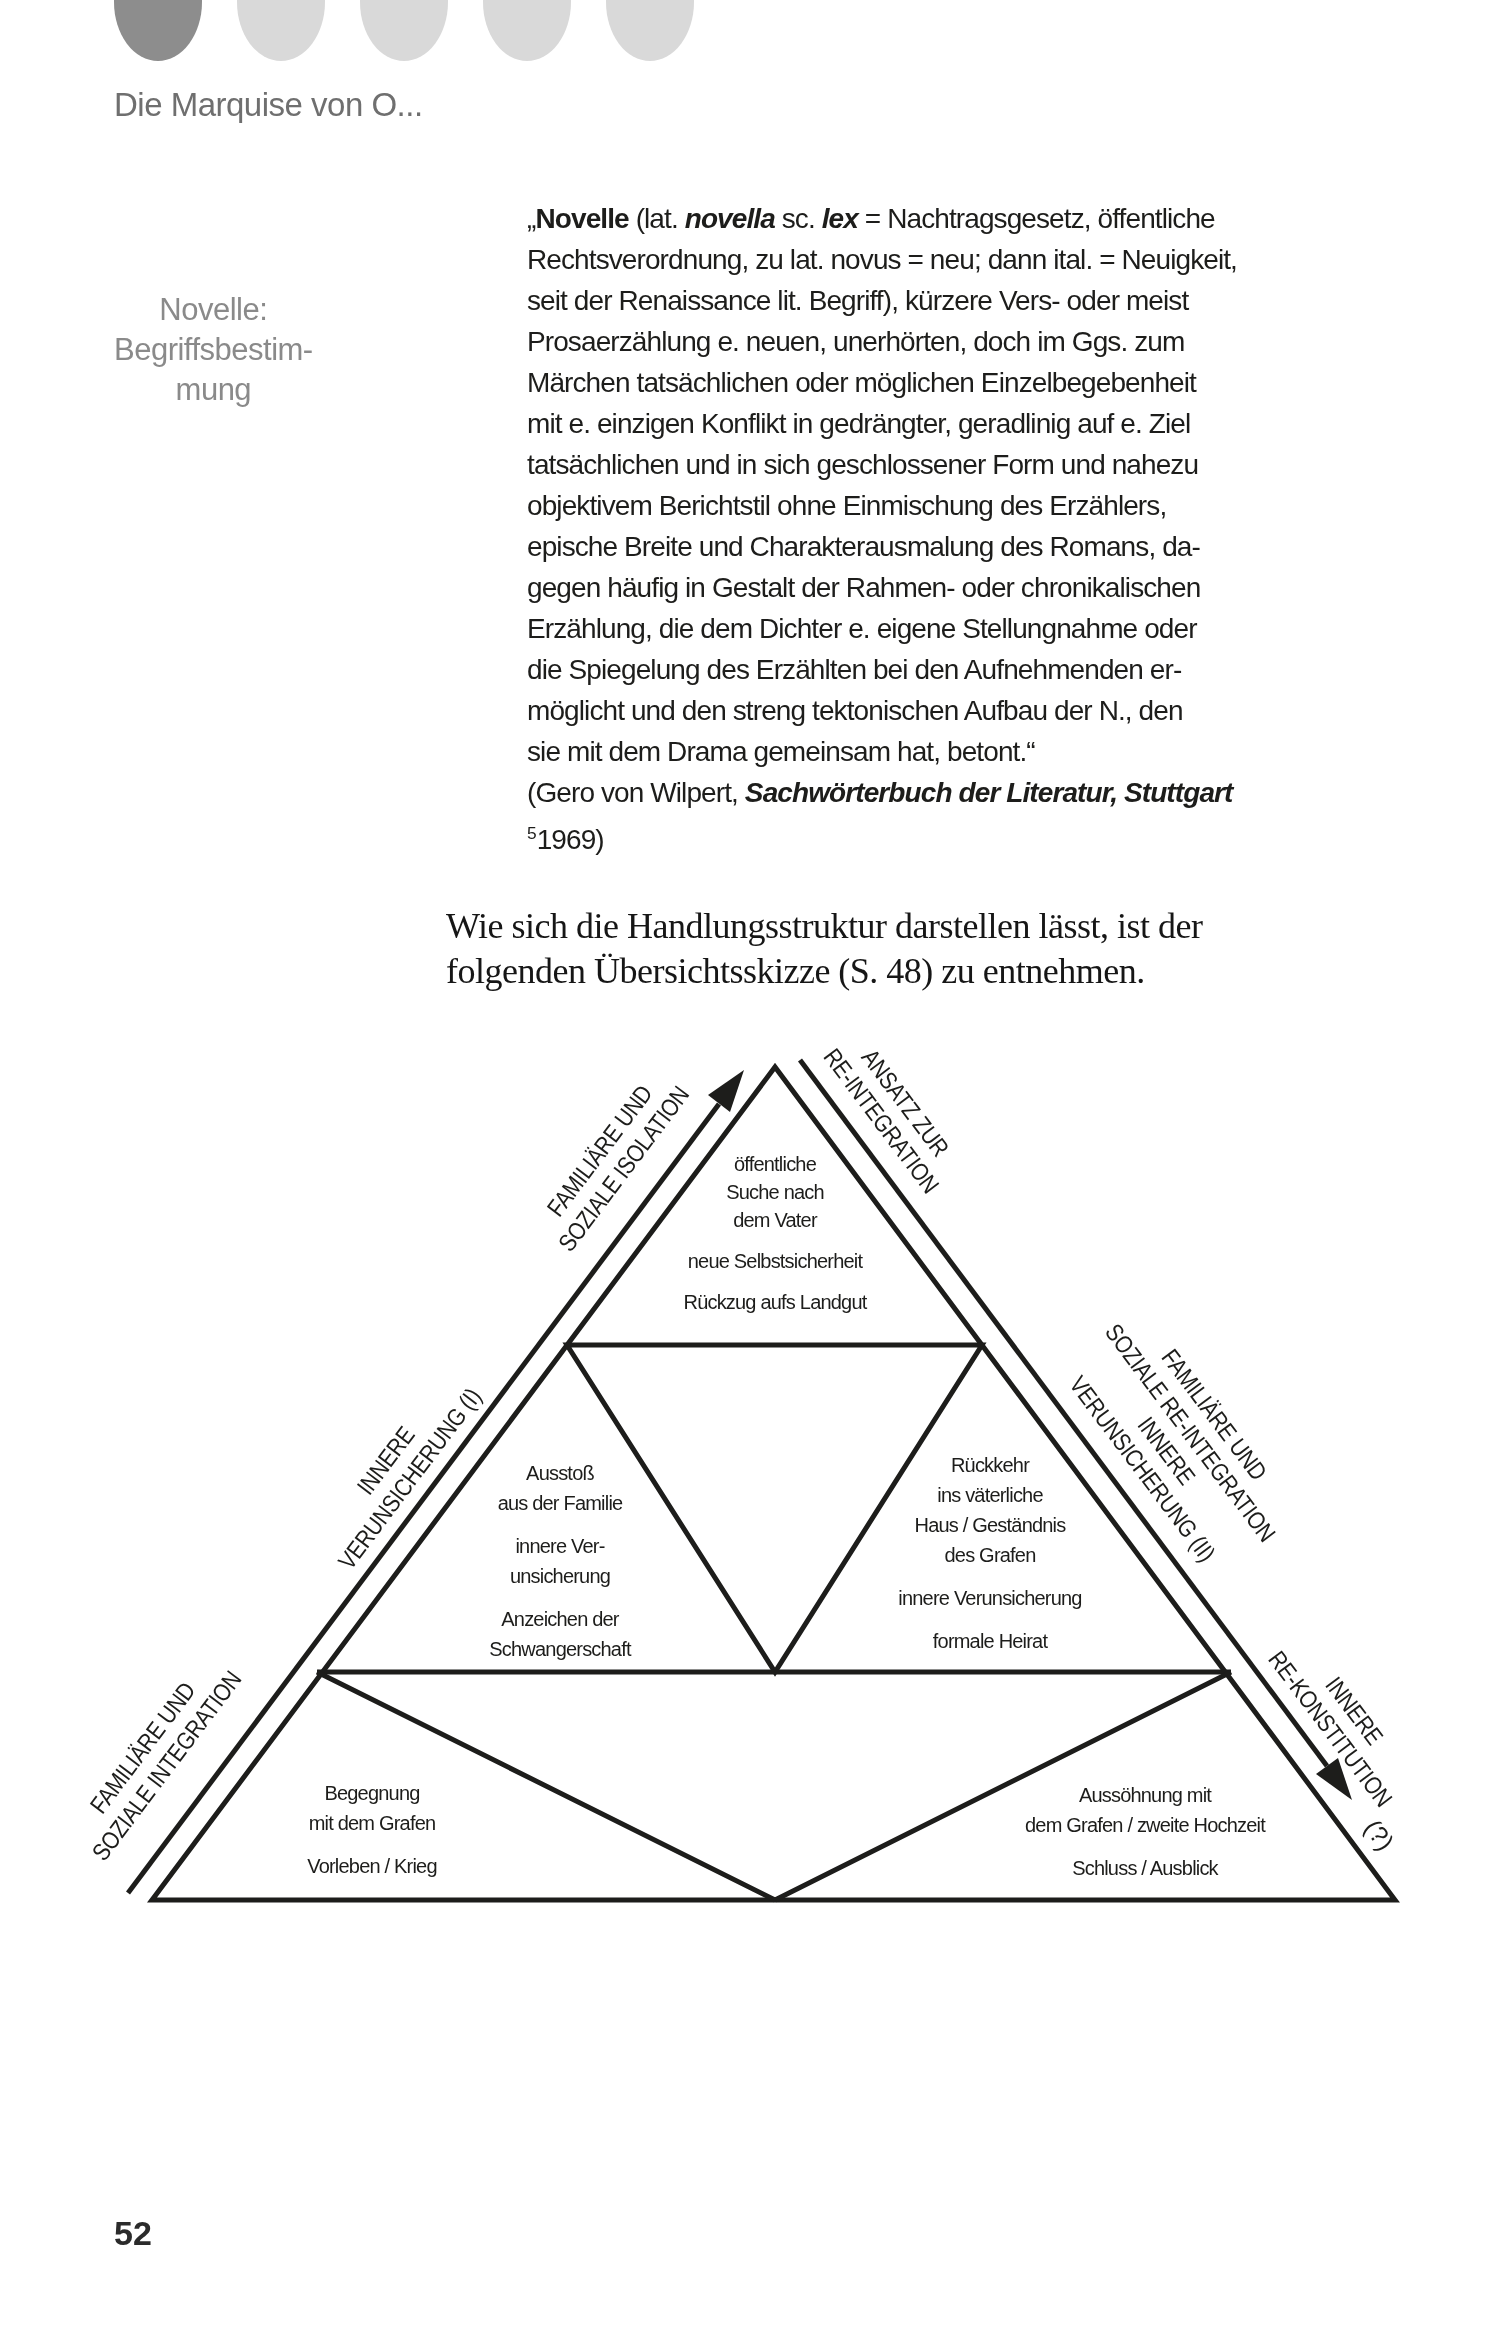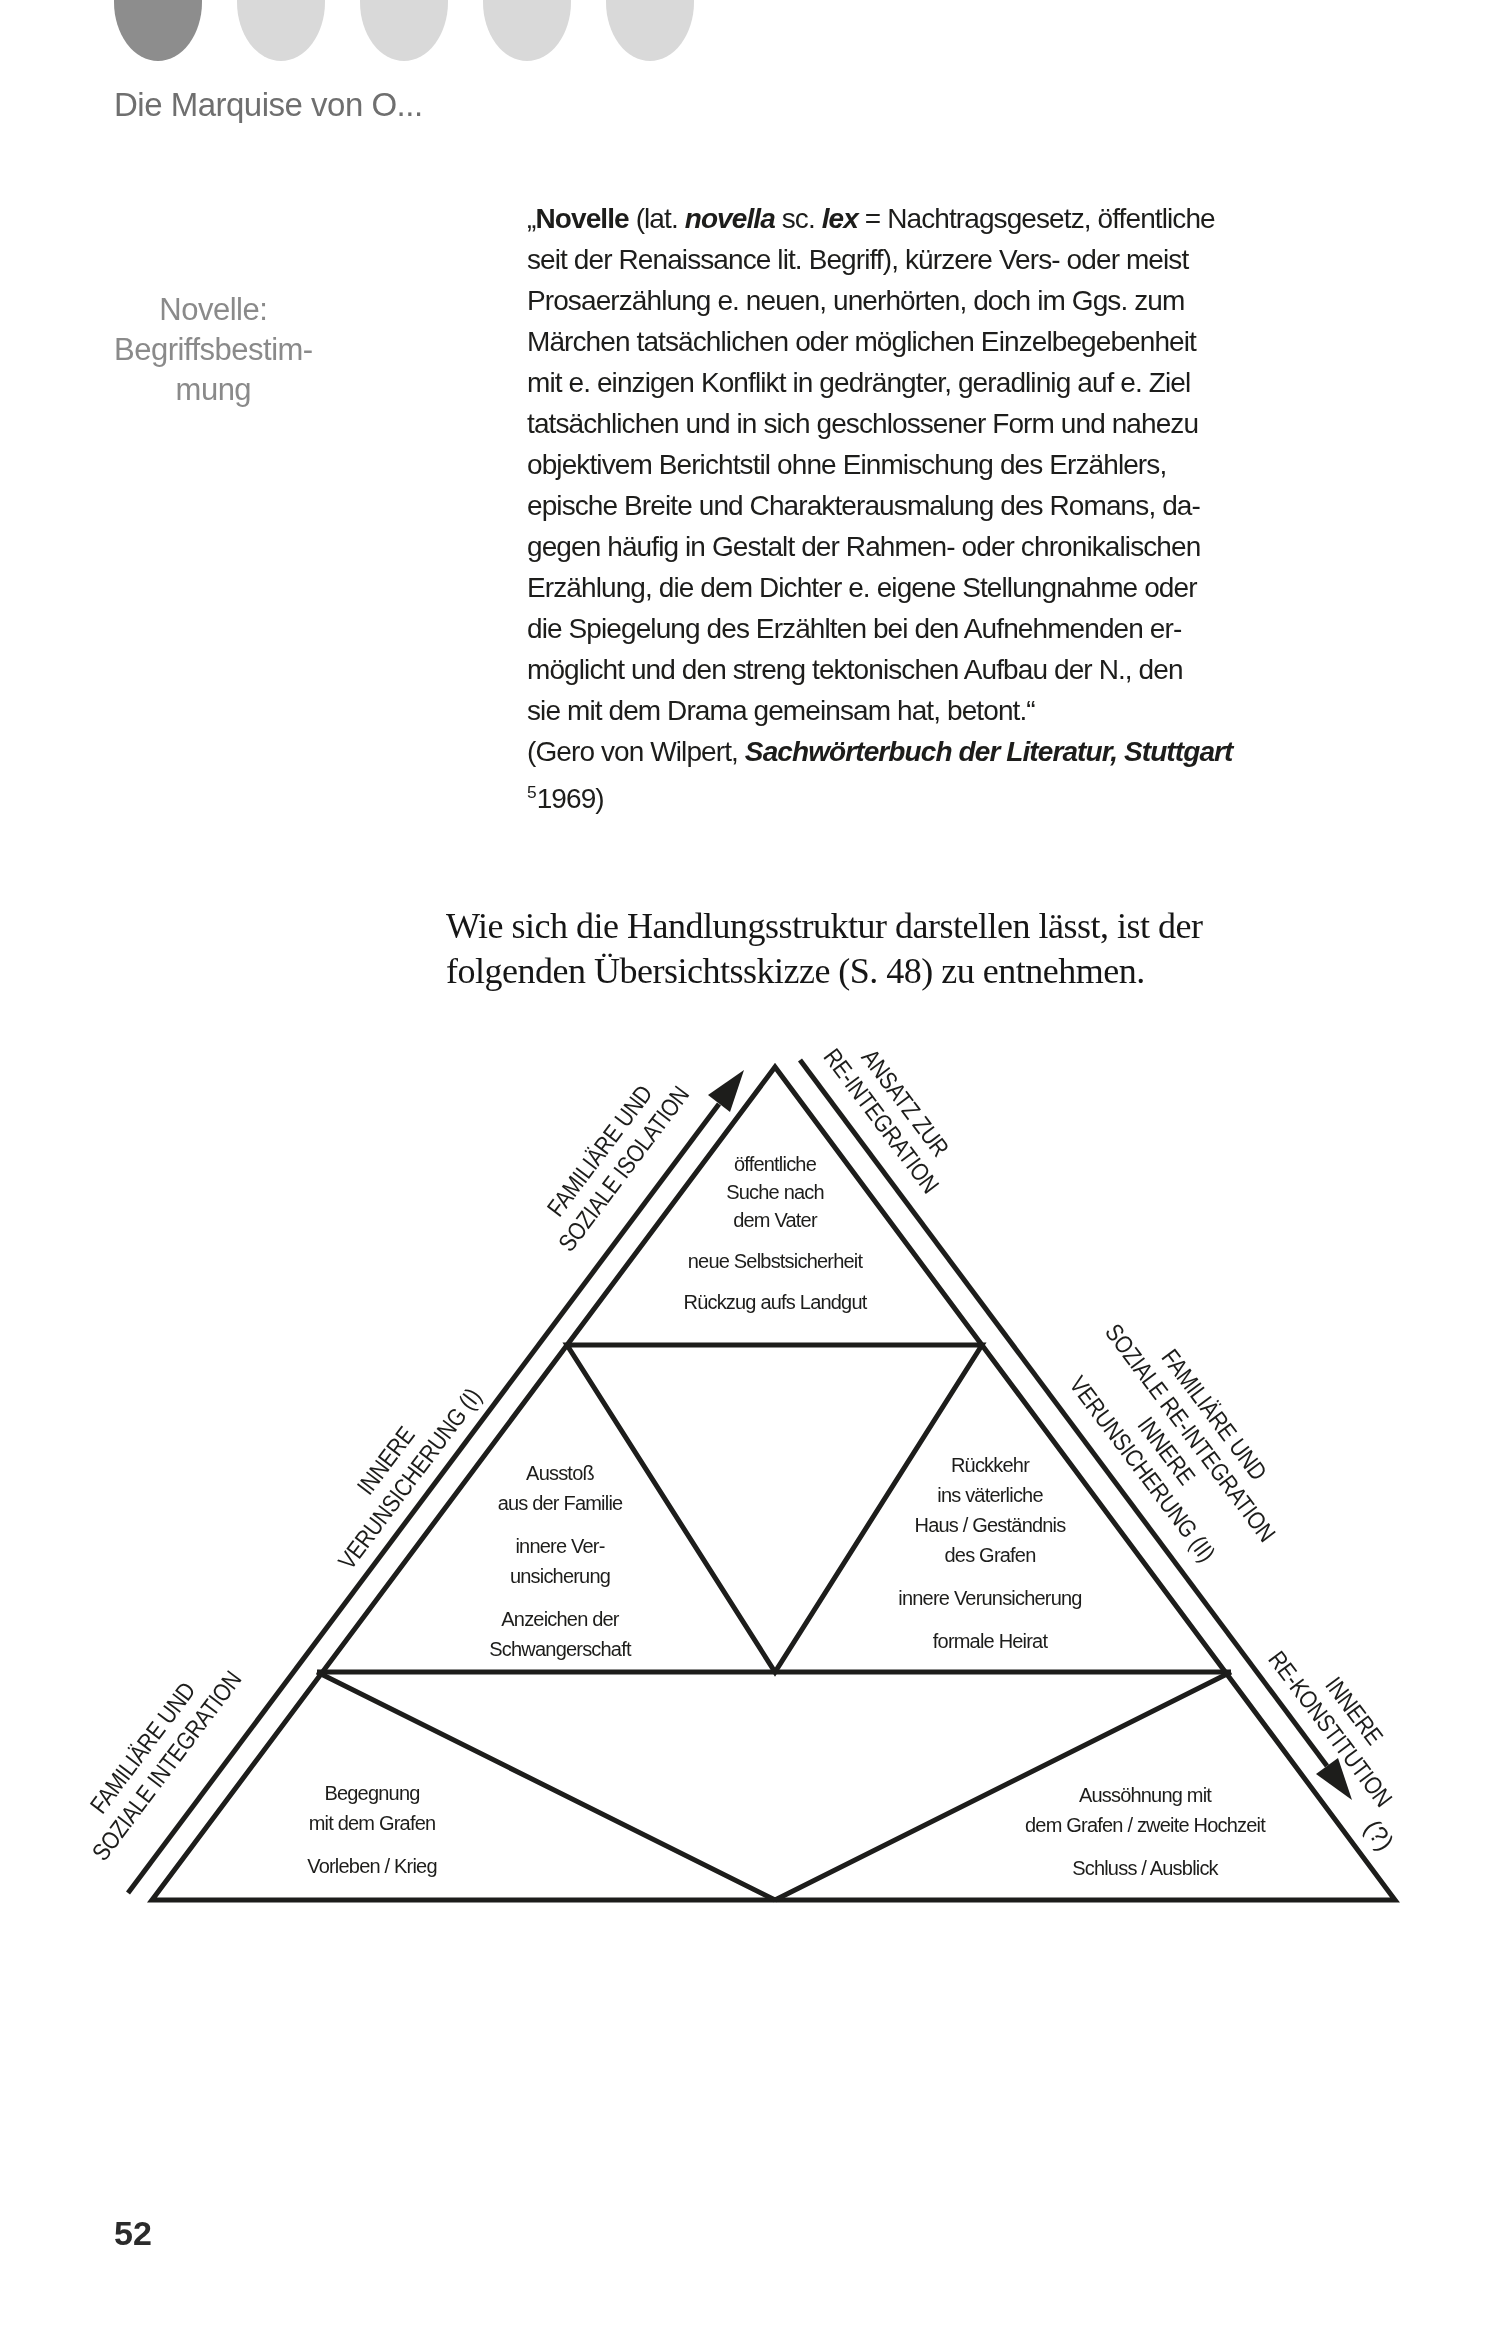--- a/index.html
+++ b/index.html
@@ -61,20 +61,21 @@
   <div class="book-title">Die Marquise von O...</div>
 
   <div class="margin-label">
       <div>Novelle:</div>
       <div>Begriffsbestim-</div>
       <div>mung</div>
     </div>
 
   <div class="quote">
       <div class="qline"><span>„</span><span class="b">Novelle</span><span> (lat. </span><span class="bi">novella</span><span> sc. </span><span class="bi">lex</span><span> = Nachtragsgesetz, öffentliche</span></div>
+      <div class="qline"><span>Rechtsverordnung, zu lat. novus = neu; dann ital. = Neuigkeit,</span></div>
       <div class="qline"><span>seit der Renaissance lit. Begriff), kürzere Vers- oder meist</span></div>
       <div class="qline"><span>Prosaerzählung e. neuen, unerhörten, doch im Ggs. zum</span></div>
       <div class="qline"><span>Märchen tatsächlichen oder möglichen Einzelbegebenheit</span></div>
       <div class="qline"><span>mit e. einzigen Konflikt in gedrängter, geradlinig auf e. Ziel</span></div>
       <div class="qline"><span>tatsächlichen und in sich geschlossener Form und nahezu</span></div>
       <div class="qline"><span>objektivem Berichtstil ohne Einmischung des Erzählers,</span></div>
       <div class="qline"><span>epische Breite und Charakterausmalung des Romans, da-</span></div>
       <div class="qline"><span>gegen häufig in Gestalt der Rahmen- oder chronikalischen</span></div>
       <div class="qline"><span>Erzählung, die dem Dichter e. eigene Stellungnahme oder</span></div>
       <div class="qline"><span>die Spiegelung des Erzählten bei den Aufnehmenden er-</span></div>

